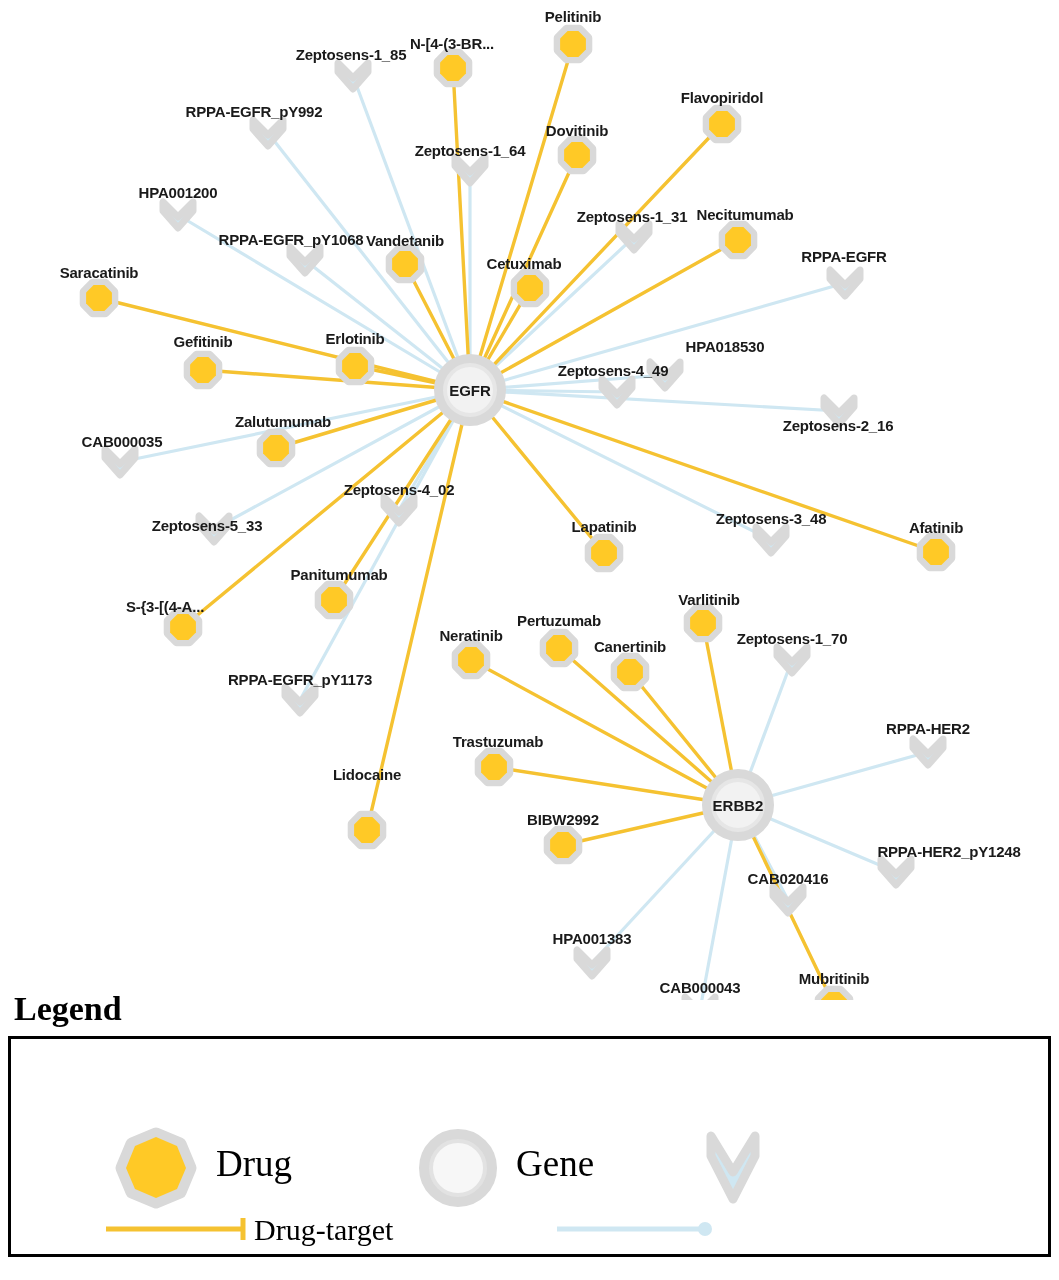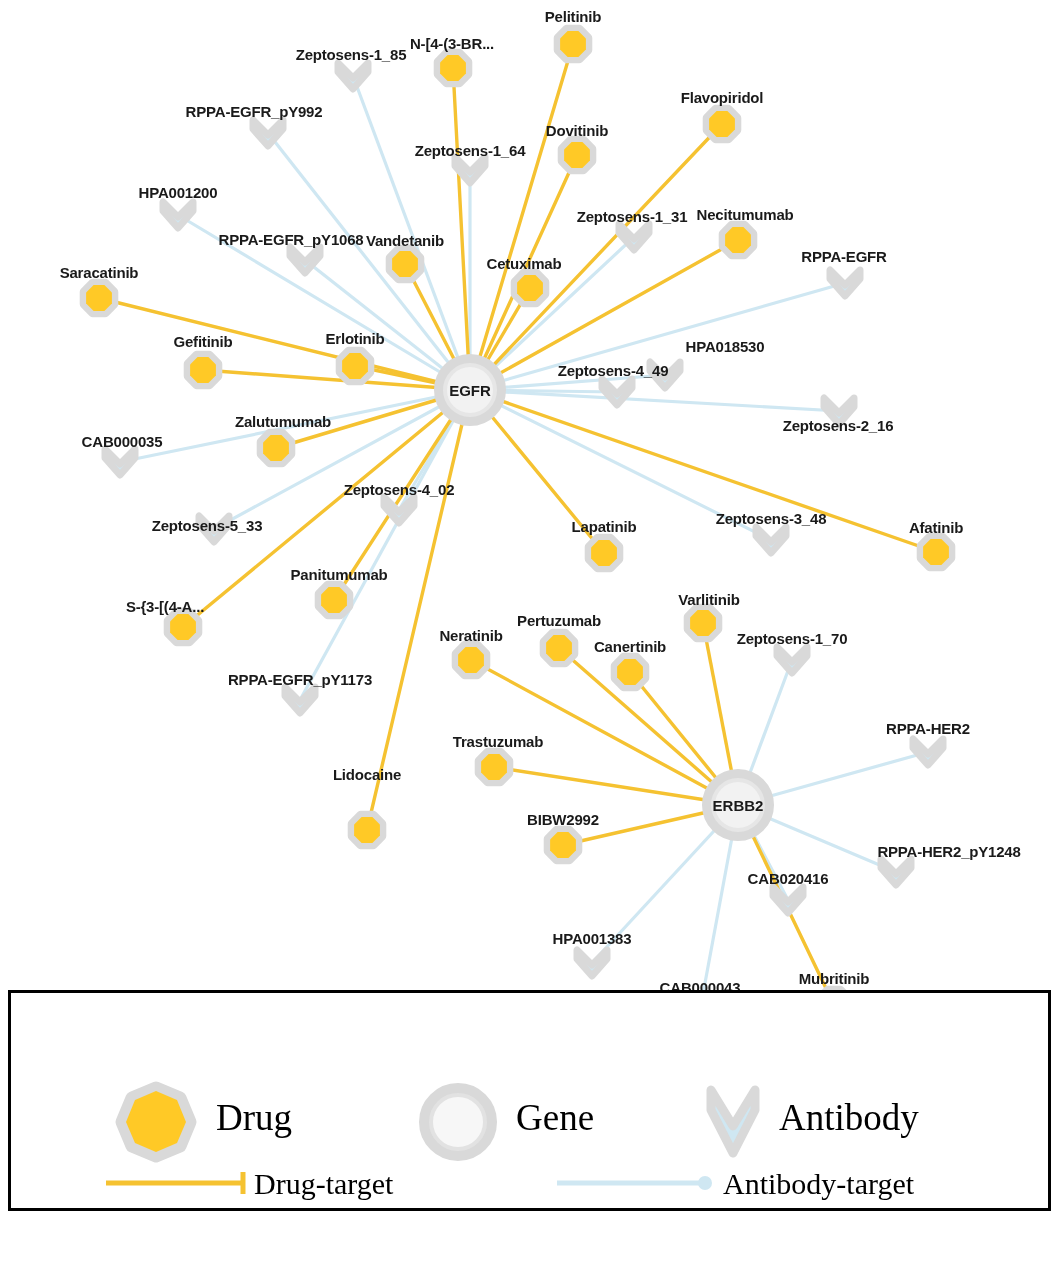--- a/index.html
+++ b/index.html
@@ -336,20 +336,21 @@
       <div class="node-label" style="left: 949px; top: 851px;">RPPA-HER2_pY1248</div>
       <div class="node-label" style="left: 788px; top: 878px;">CAB020416</div>
       <div class="node-label" style="left: 592px; top: 938px;">HPA001383</div>
       <div class="node-label" style="left: 700px; top: 987px;">CAB000043</div>
       <div class="gene-label" style="left: 470px; top: 390px;">EGFR</div>
       <div class="gene-label" style="left: 738px; top: 805px;">ERBB2</div>
     </div>
 </div>
 
 <div id="legend-wrap">
+  <div id="legend-title">Legend</div>
   <div id="legend-box">
     <svg width="1037" height="209" viewBox="0 0 1037 209">
 
       <g>
         <polygon points="145,95 169,105 179,129 169,153 145,163 121,153 111,129 121,105" fill="none" stroke="#D9D9D9" stroke-width="13" stroke-linejoin="round"></polygon>
         <polygon points="145,98 166,107 175,129 166,150 145,159 124,150 115,129 124,107" fill="#FFC926"></polygon>
       </g>
 
       <g>
         <circle cx="447" cy="129" r="33" fill="none" stroke="#D9D9D9" stroke-width="12"></circle>
@@ -365,17 +366,15 @@
         <line x1="232" y1="179" x2="232" y2="201" stroke="#F5C231" stroke-width="5"></line>
       </g>
 
       <g>
         <line x1="546" y1="190" x2="690" y2="190" stroke="#CFE7F2" stroke-width="5"></line>
         <circle cx="694" cy="190" r="7" fill="#CFE7F2"></circle>
       </g>
     </svg>
     <div class="legend-text" style="left:205px; top:103px;">Drug</div>
     <div class="legend-text" style="left:505px; top:103px;">Gene</div>
-    <div class="legend-text" style="left:768px; top:103px;">Antibody</div>
     <div class="legend-text-sm" style="left:243px; top:174px;">Drug-target</div>
-    <div class="legend-text-sm" style="left:712px; top:174px;">Antibody-target</div>
   </div>
 </div>
 
 </body></html>

